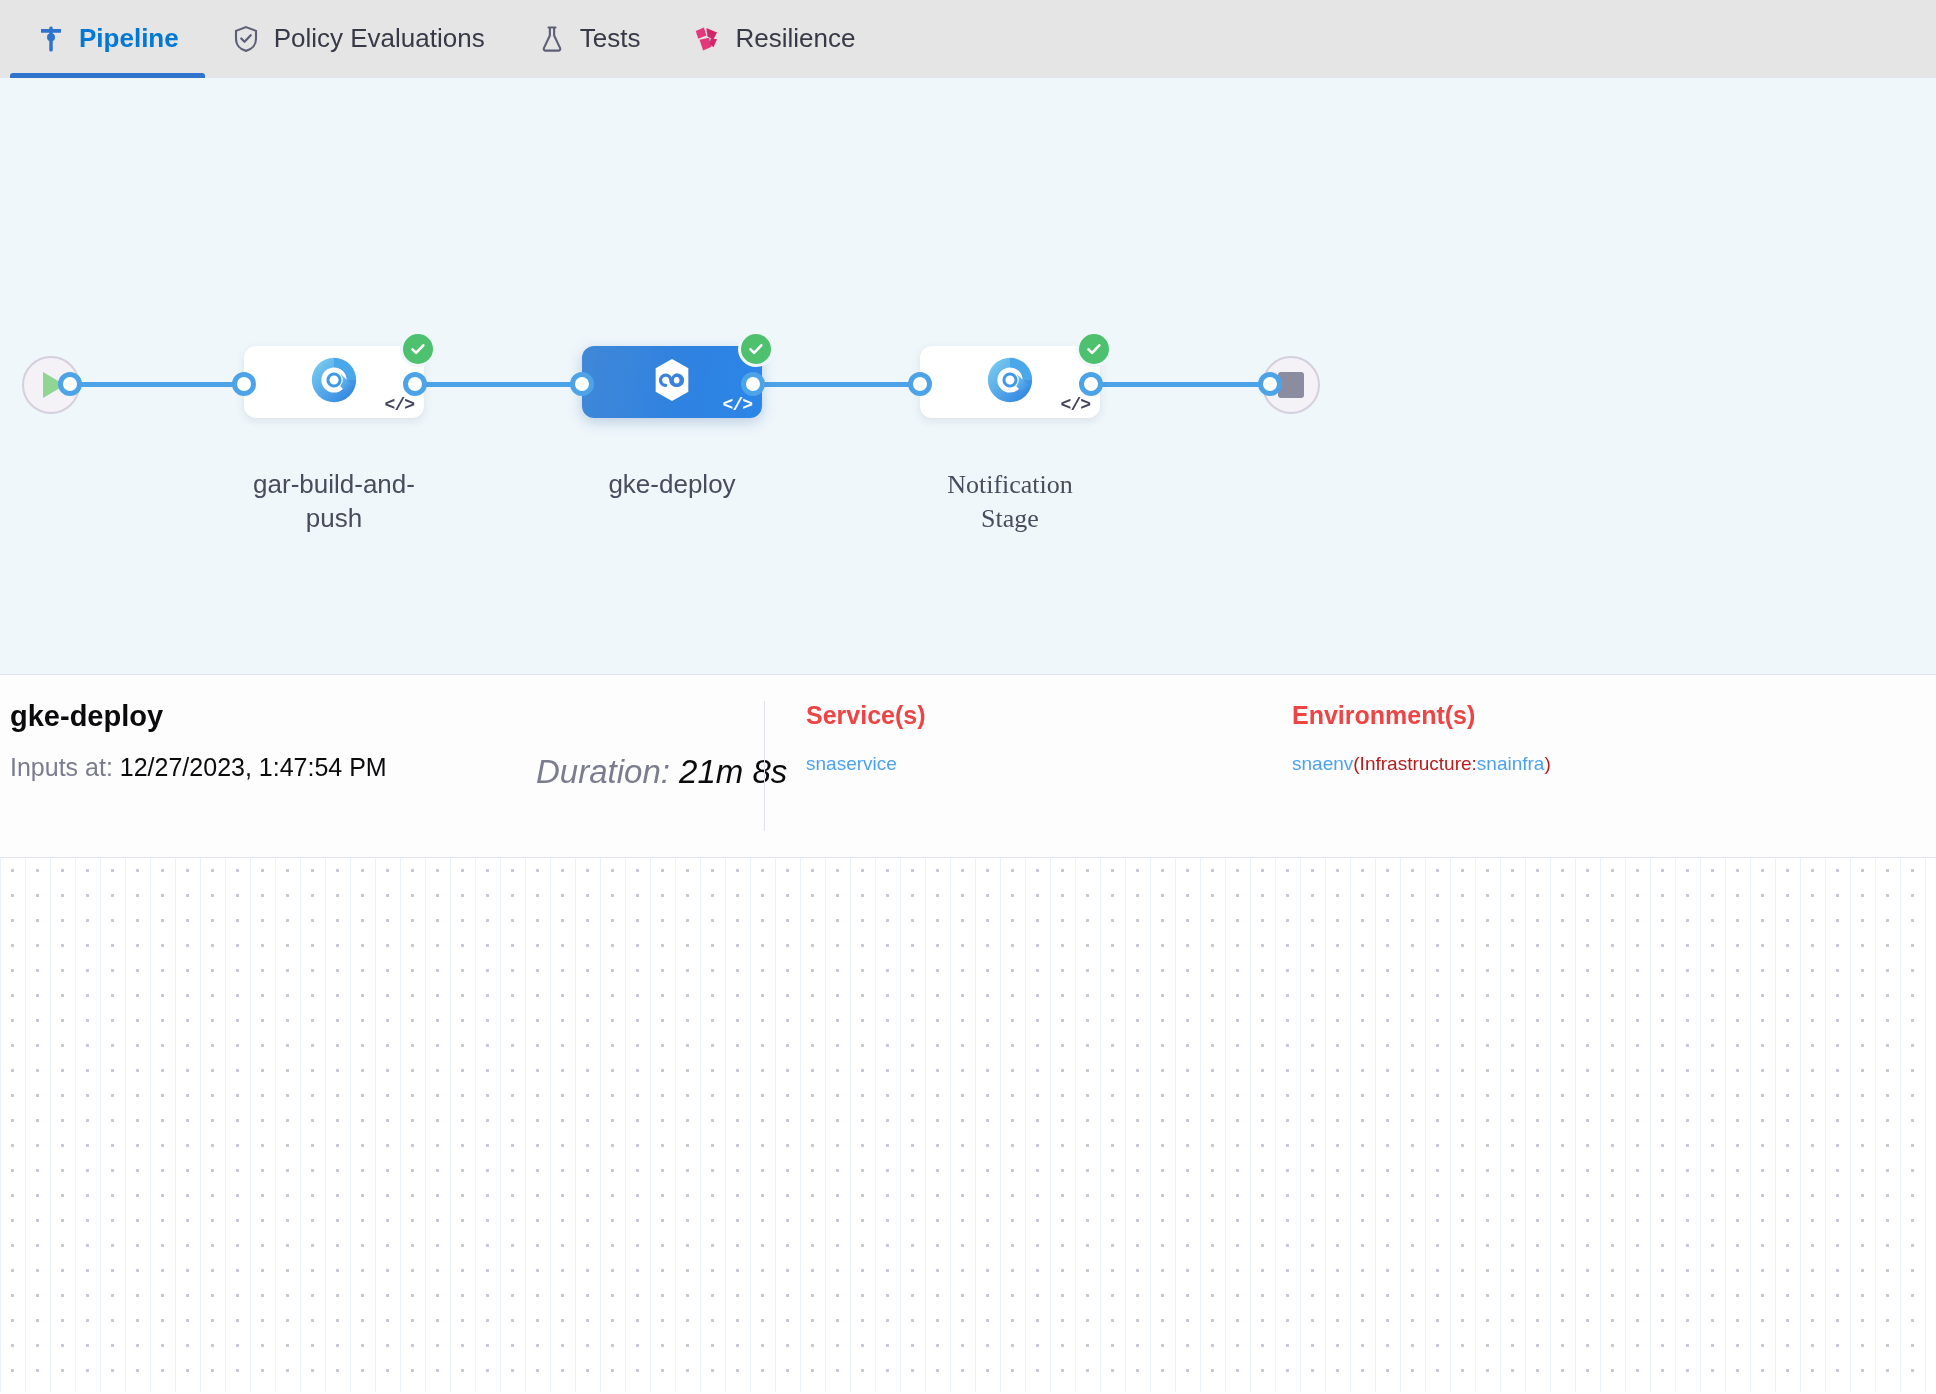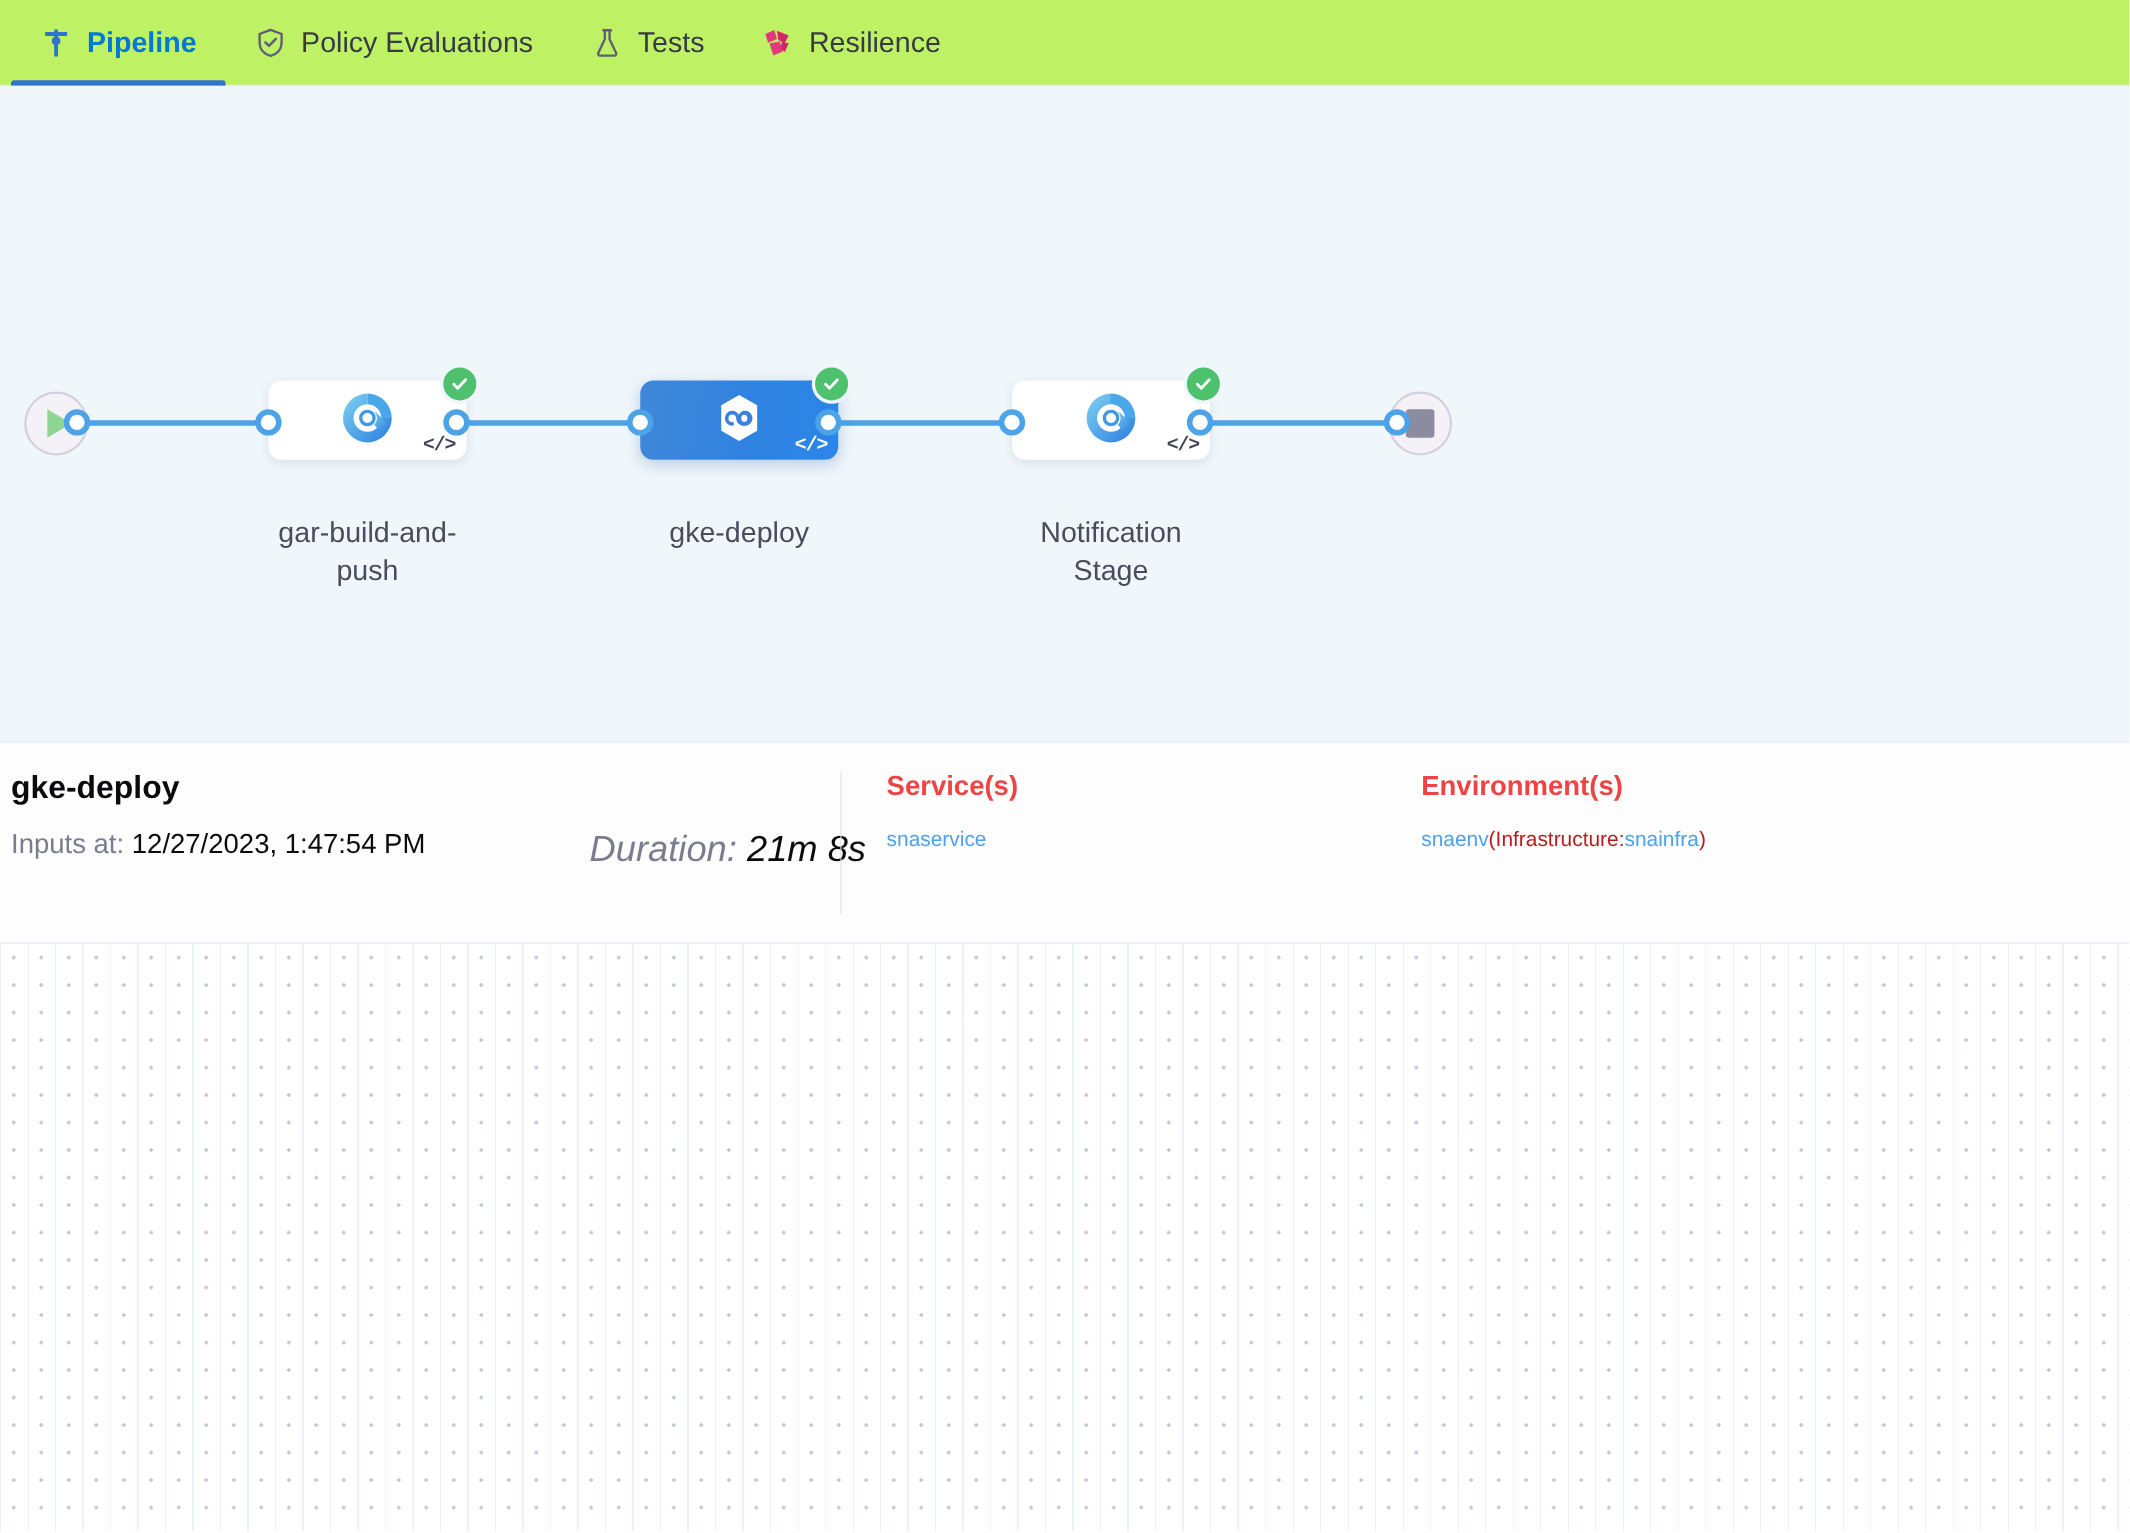--- a/index.html
+++ b/index.html
@@ -8,21 +8,21 @@
     background:#ffffff;
     font-family:"Liberation Sans", sans-serif;
     color:#383946;
     overflow:hidden;
   }
   .app{position:relative;width:1936px;height:1394px;}
 
   
   .tabbar{
     position:relative;height:78px;width:1936px;
-    background:#bef264;
+    background:#e5e5e5;
     border-bottom:1px solid #e4e6ef;
     display:flex;align-items:center;
     padding-left:10px;box-sizing:border-box;
   }
   .tab{
     display:flex;align-items:center;gap:13px;
     height:78px;padding:0 26px;
     font-size:26px;color:#383946;
     cursor:pointer;position:relative;
     white-space:nowrap;
@@ -266,21 +266,21 @@
       </span>
       <span class="code-tag">&lt;/&gt;</span>
     </div>
     <div class="check-badge" style="left:1076px;top:253px;">
       <svg width="20" height="20" viewBox="0 0 20 20">
           <path d="M4.5 10.3l3.6 3.6 7.2-7.6" fill="none" stroke="#fff" stroke-width="2.6" stroke-linecap="round" stroke-linejoin="round"></path>
         </svg>
     </div>
     <div class="port" style="left:908px;top:294px;"></div>
     <div class="port" style="left:1079px;top:294px;"></div>
-    <div class="node-label" style="left:870px;top:390px;width:280px;">Notification
+    <div class="node-label" style="left:870px;top:390px;width:280px;font-family:Liberation Serif, serif;">Notification
 Stage</div>
 
     <div class="port" style="left:1258px;top:294px;"></div>
     <div class="terminal" style="left:1262px;top:278px;">
       <span class="stop-sq"></span>
     </div>
   </div>
 
   <div class="info-bar">
     <div class="info-title">gke-deploy</div>

